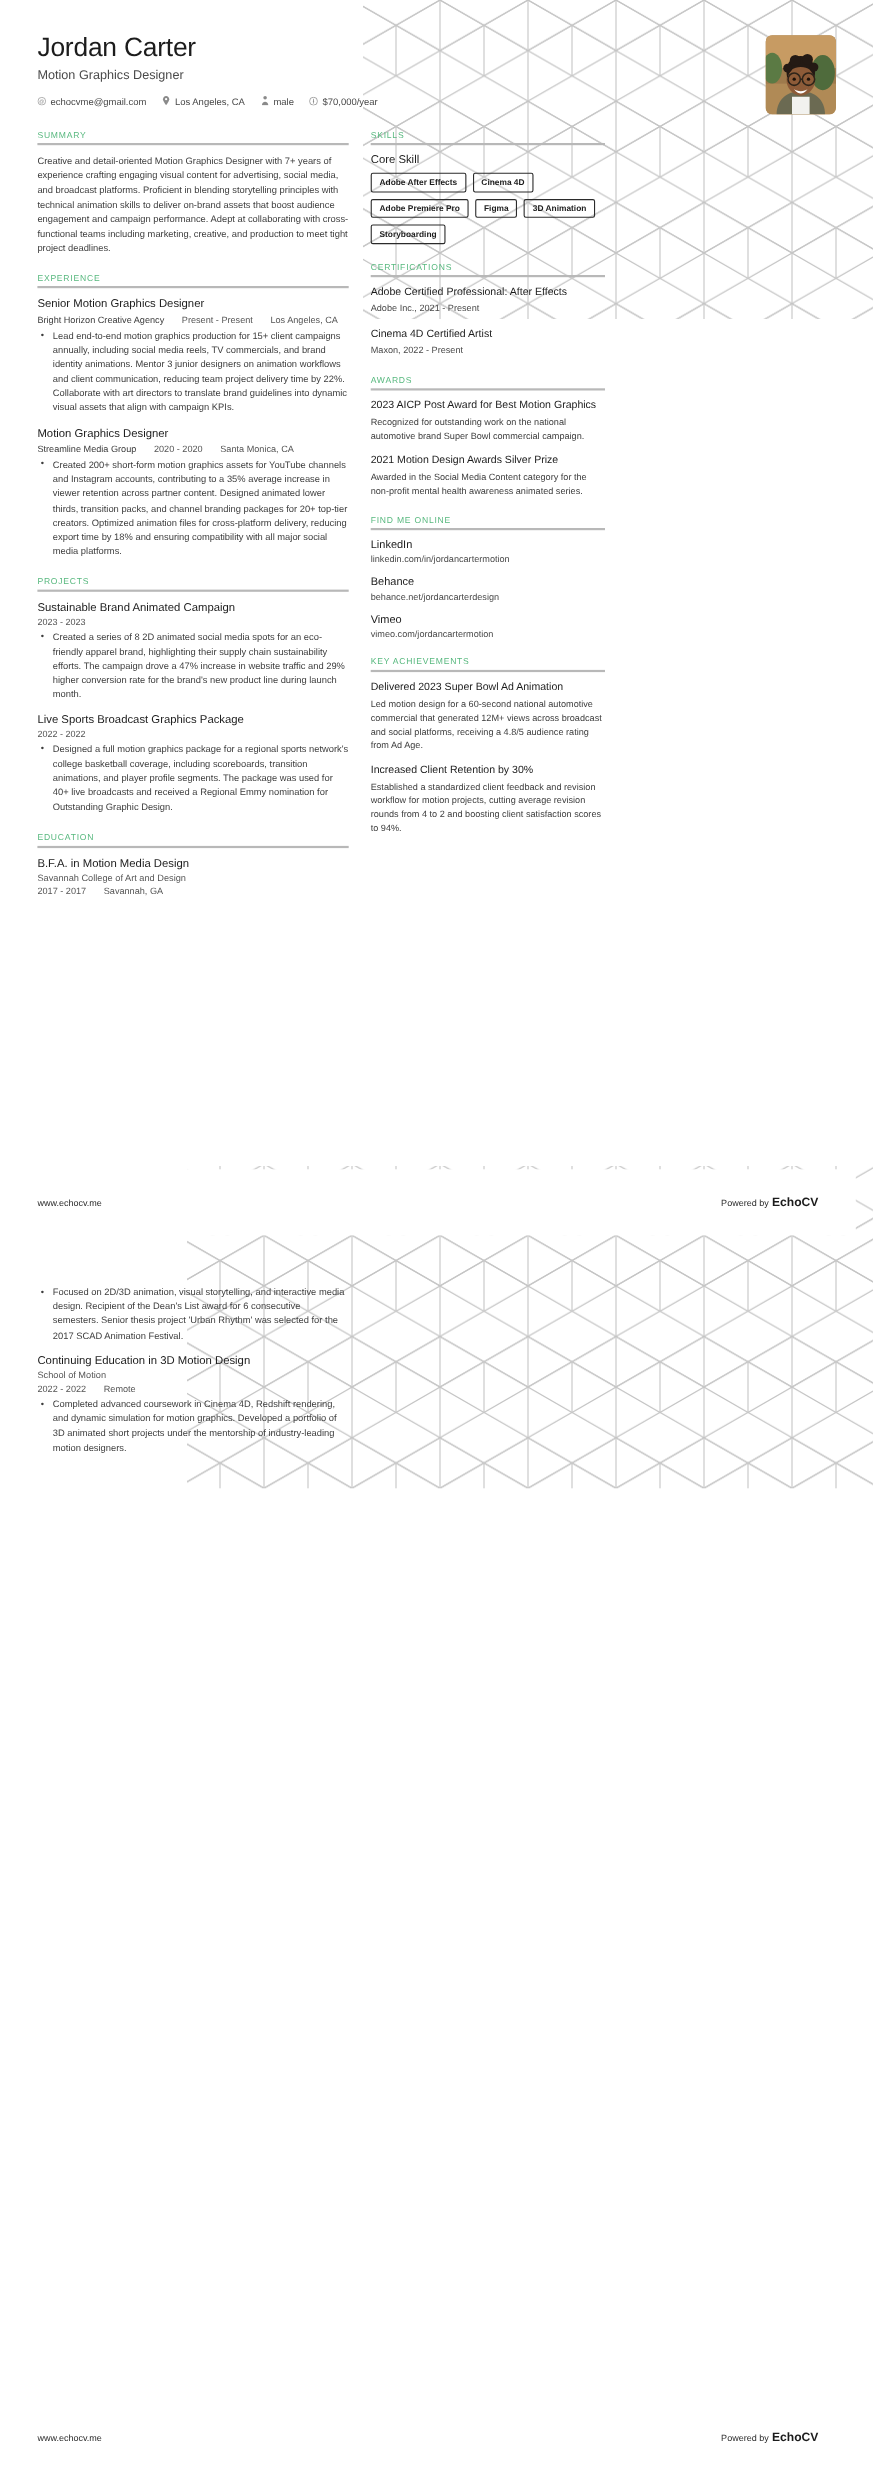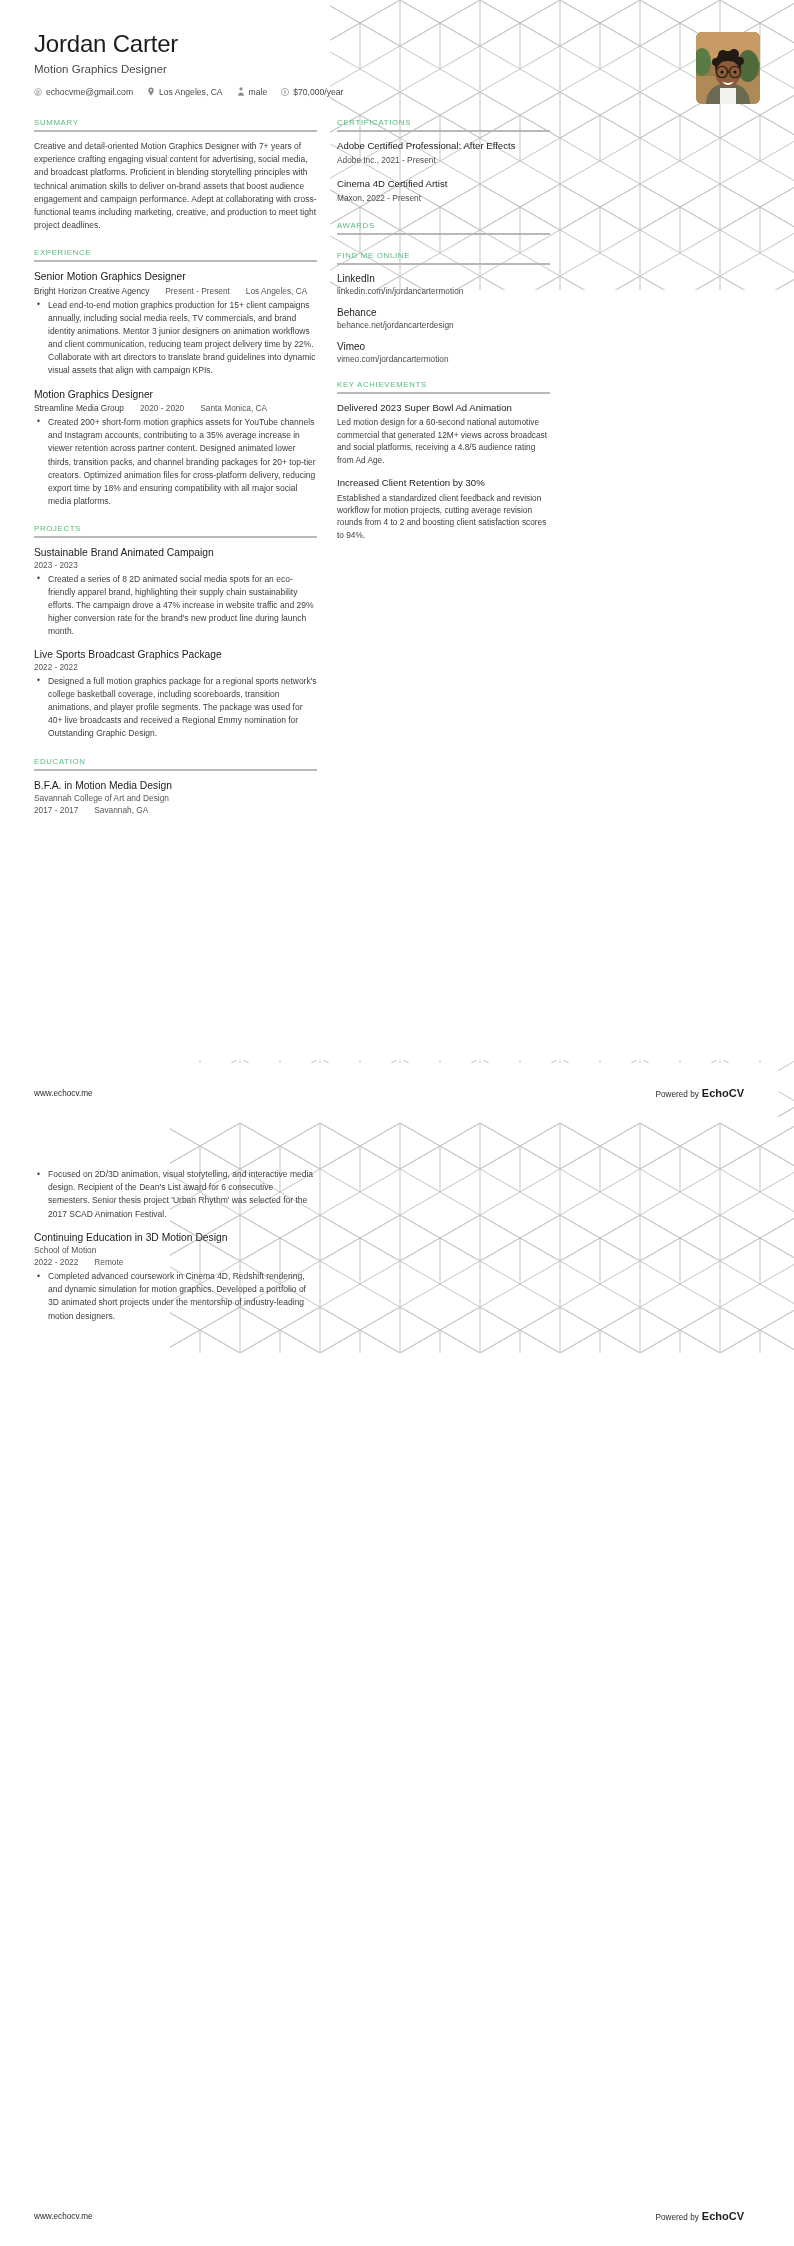--- a/index.html
+++ b/index.html
@@ -422,37 +422,58 @@
             <span>2017 - 2017</span>
             <span>Savannah, GA</span>
           </div>
         </div>
       </div>
 
     </div>
 
     <div class="col-right">
 
+      <div class="section">
+        <div class="section-title">SKILLS</div>
+        <div class="section-rule"></div>
+        <div class="skill-group-label">Core Skill</div>
+        <div class="skill-tags">
+          <span class="skill-tag">Adobe After Effects</span>
+          <span class="skill-tag">Cinema 4D</span>
+          <span class="skill-tag">Adobe Premiere Pro</span>
+          <span class="skill-tag">Figma</span>
+          <span class="skill-tag">3D Animation</span>
+          <span class="skill-tag">Storyboarding</span>
+        </div>
+      </div>
 
       <div class="section">
         <div class="section-title">CERTIFICATIONS</div>
         <div class="section-rule"></div>
         <div class="rblock">
           <div class="rblock-title">Adobe Certified Professional: After Effects</div>
           <div class="rblock-sub">Adobe Inc., 2021 - Present</div>
         </div>
         <div class="rblock">
           <div class="rblock-title">Cinema 4D Certified Artist</div>
           <div class="rblock-sub">Maxon, 2022 - Present</div>
         </div>
       </div>
 
       <div class="section">
         <div class="section-title">AWARDS</div>
         <div class="section-rule"></div>
+        <div class="rblock">
+          <div class="rblock-title">2023 AICP Post Award for Best Motion Graphics</div>
+          <div class="rblock-desc">Recognized for outstanding work on the national automotive brand Super Bowl commercial campaign.</div>
+        </div>
+        <div class="rblock">
+          <div class="rblock-title">2021 Motion Design Awards Silver Prize</div>
+          <div class="rblock-desc">Awarded in the Social Media Content category for the non-profit mental health awareness animated series.</div>
+        </div>
       </div>
 
       <div class="section">
         <div class="section-title">FIND ME ONLINE</div>
         <div class="section-rule"></div>
         <div class="rblock">
           <div class="link-label">LinkedIn</div>
           <div class="link-url">linkedin.com/in/jordancartermotion</div>
         </div>
         <div class="rblock">

